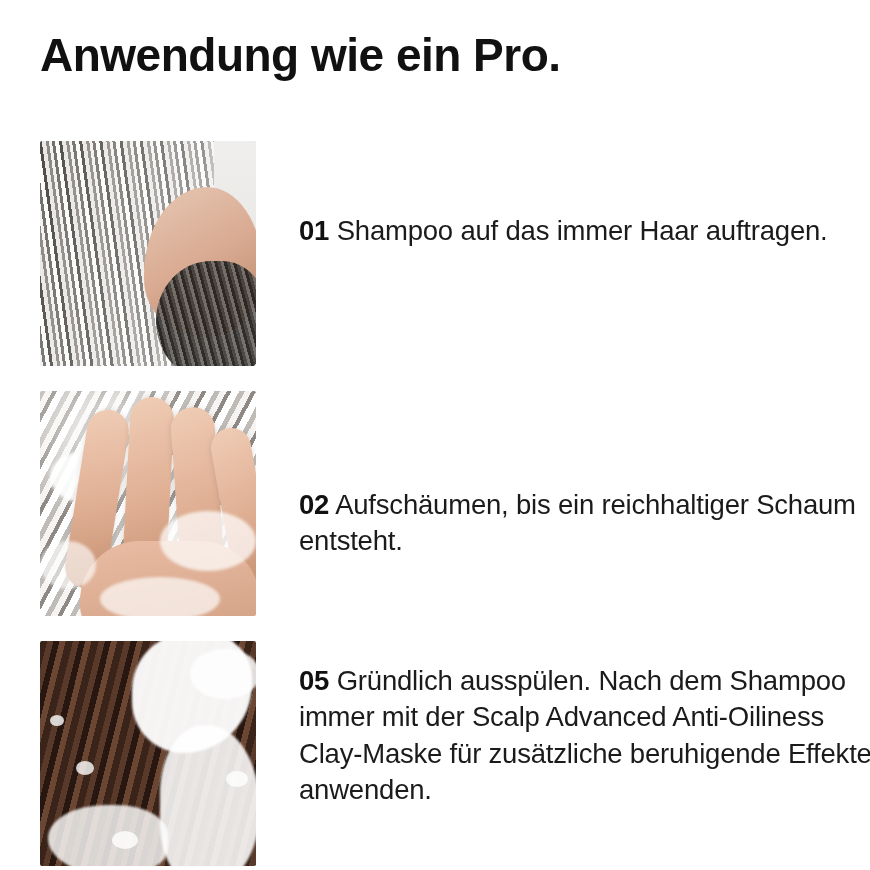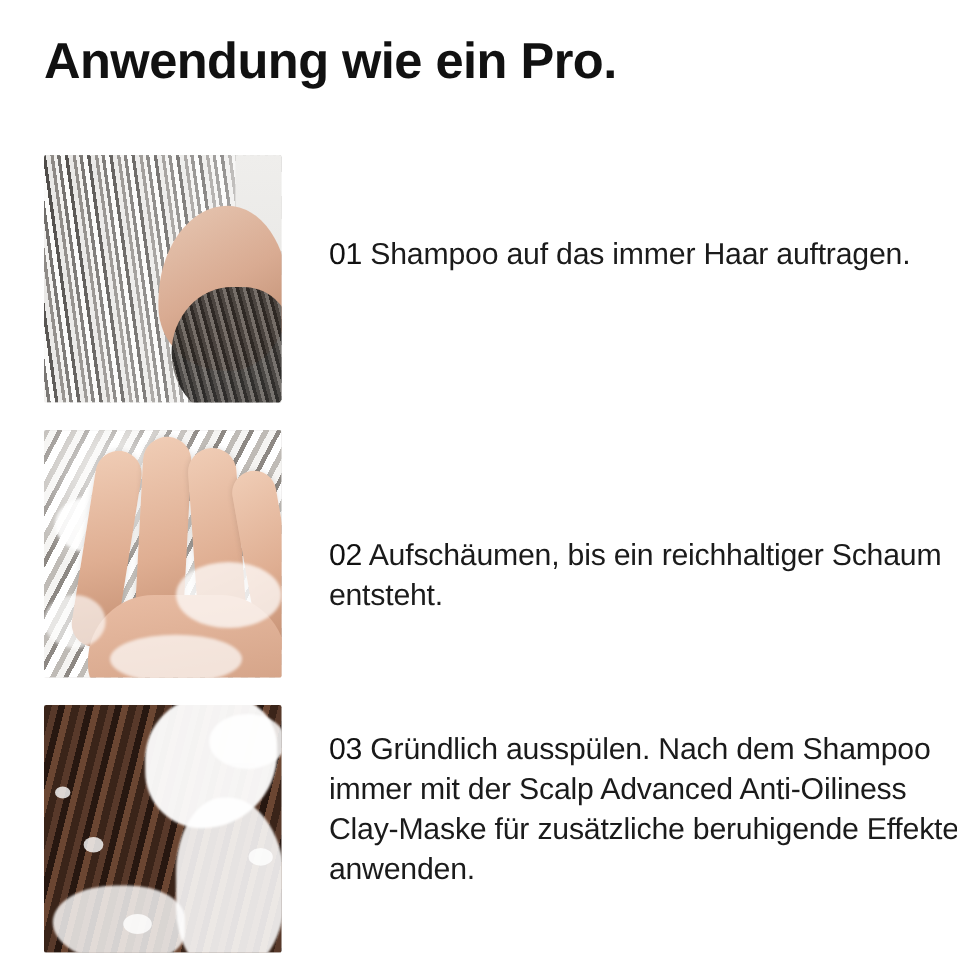--- a/index.html
+++ b/index.html
@@ -60,21 +60,21 @@
     font-size: 27.5px;
     line-height: 1.32;
     color: #1b1b1b;
     font-weight: 400;
     letter-spacing: -0.2px;
   }
   .step-1 .step-text { margin-top: 72px; }
   .step-2 .step-text { margin-top: 96px; }
   .step-3 .step-text { margin-top: 22px; }
   .num {
-    font-weight: 400;
+    font-weight: 700;
     color: #111111;
   }
 
   
   .img1 {
     background:
       linear-gradient(100deg, rgba(255,255,255,0.0) 0%, rgba(255,255,255,0.35) 60%, rgba(250,250,250,0.9) 100%),
       repeating-linear-gradient(82deg,
          #f2f1ef 0px, #f2f1ef 3px,
          #6e6b68 3px, #6e6b68 6px,
@@ -243,18 +243,18 @@
         <div class="foam s1"></div>
         <div class="foam s4"></div>
         <div class="foam s2"></div>
         <div class="foam s3"></div>
         <div class="drop d1"></div>
         <div class="drop d2"></div>
         <div class="drop d3"></div>
         <div class="drop d4"></div>
       </div>
       <div class="step-text">
-        <span class="num">03</span><span> Gründlich ausspülen. Nach dem Shampoo immer mit der Scalp Advanced Anti-Oiliness Clay-Maske für zusätzliche beruhigende Effekte anwenden.</span>
+        <span class="num">05</span><span> Gründlich ausspülen. Nach dem Shampoo immer mit der Scalp Advanced Anti-Oiliness Clay-Maske für zusätzliche beruhigende Effekte anwenden.</span>
       </div>
     </div>
 
   </div>
 </div>
 
 </body></html>

